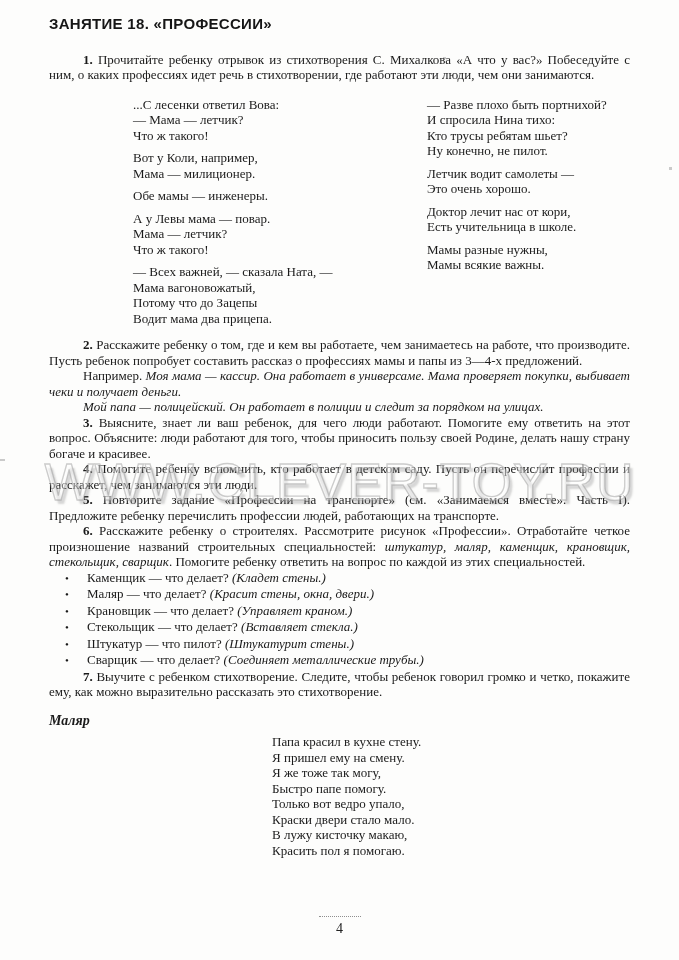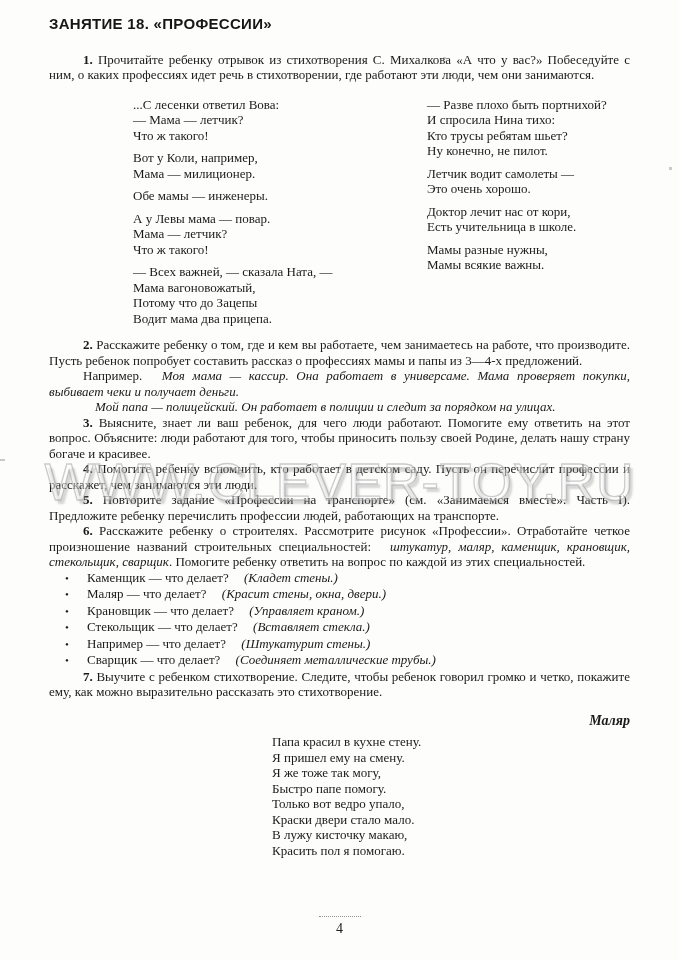--- a/index.html
+++ b/index.html
@@ -27,21 +27,21 @@
     color: #161616;
   }
 
   .para {
     margin: 0;
     text-align: justify;
     text-indent: 34px;
   }
   .para.first { margin-top: 20px; }
   .num { font-weight: bold; }
-  .it { font-style: italic; margin-left: 12px; }
+  .it { font-style: italic; }
 
   .poem-row {
     display: flex;
     margin-top: 14px;
     padding-left: 84px;
   }
   .poem-col-left { width: 294px; flex: none; }
   .poem-col-right { flex: none; }
   .stanza { margin: 0 0 7px 0; }
   .stanza:last-child { margin-bottom: 0; }
@@ -56,21 +56,21 @@
   .dot {
     width: 22px;
     padding-left: 16px;
     flex: none;
     font-size: 11px;
   }
   .bullet-text { flex: 1; }
 
   .poem2-title {
     margin: 13px 0 0 0;
-    text-align: right;
+    text-align: left;
     font-size: 14px;
     font-weight: bold;
     font-style: italic;
   }
   .poem2 {
     margin: 6px 0 16px 223px;
     width: fit-content;
   }
 
   .watermark {
@@ -199,21 +199,21 @@
       <div class="bullet-row">
         <span class="dot">•</span>
         <span class="bullet-text"><span>Крановщик — что делает? </span><span class="it">(Управляет краном.)</span></span>
       </div>
       <div class="bullet-row">
         <span class="dot">•</span>
         <span class="bullet-text"><span>Стекольщик — что делает? </span><span class="it">(Вставляет стекла.)</span></span>
       </div>
       <div class="bullet-row">
         <span class="dot">•</span>
-        <span class="bullet-text"><span>Например — что делает? </span><span class="it">(Штукатурит стены.)</span></span>
+        <span class="bullet-text"><span>Штукатур — что пилот? </span><span class="it">(Штукатурит стены.)</span></span>
       </div>
       <div class="bullet-row">
         <span class="dot">•</span>
         <span class="bullet-text"><span>Сварщик — что делает? </span><span class="it">(Соединяет металлические трубы.)</span></span>
       </div>
 
       <p class="para"><b class="num">7.</b><span> Выучите с ребенком стихотворение. Следите, чтобы ребенок говорил громко и четко, покажите ему, как можно выразительно рассказать это стихотворение.</span></p>
     </div>
 
     <h2 class="poem2-title">Маляр</h2>

